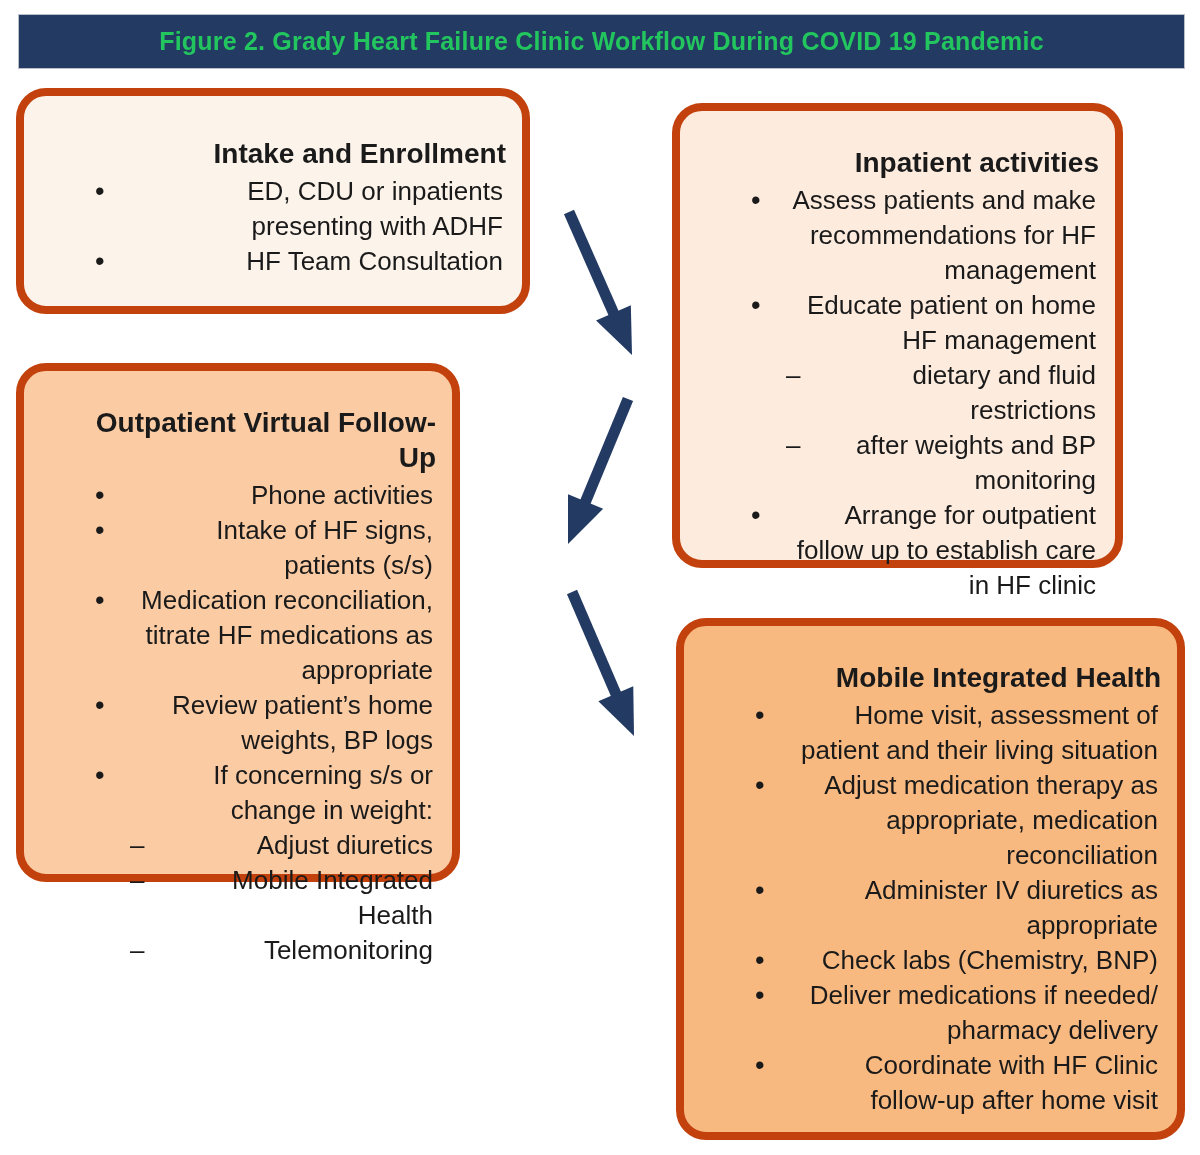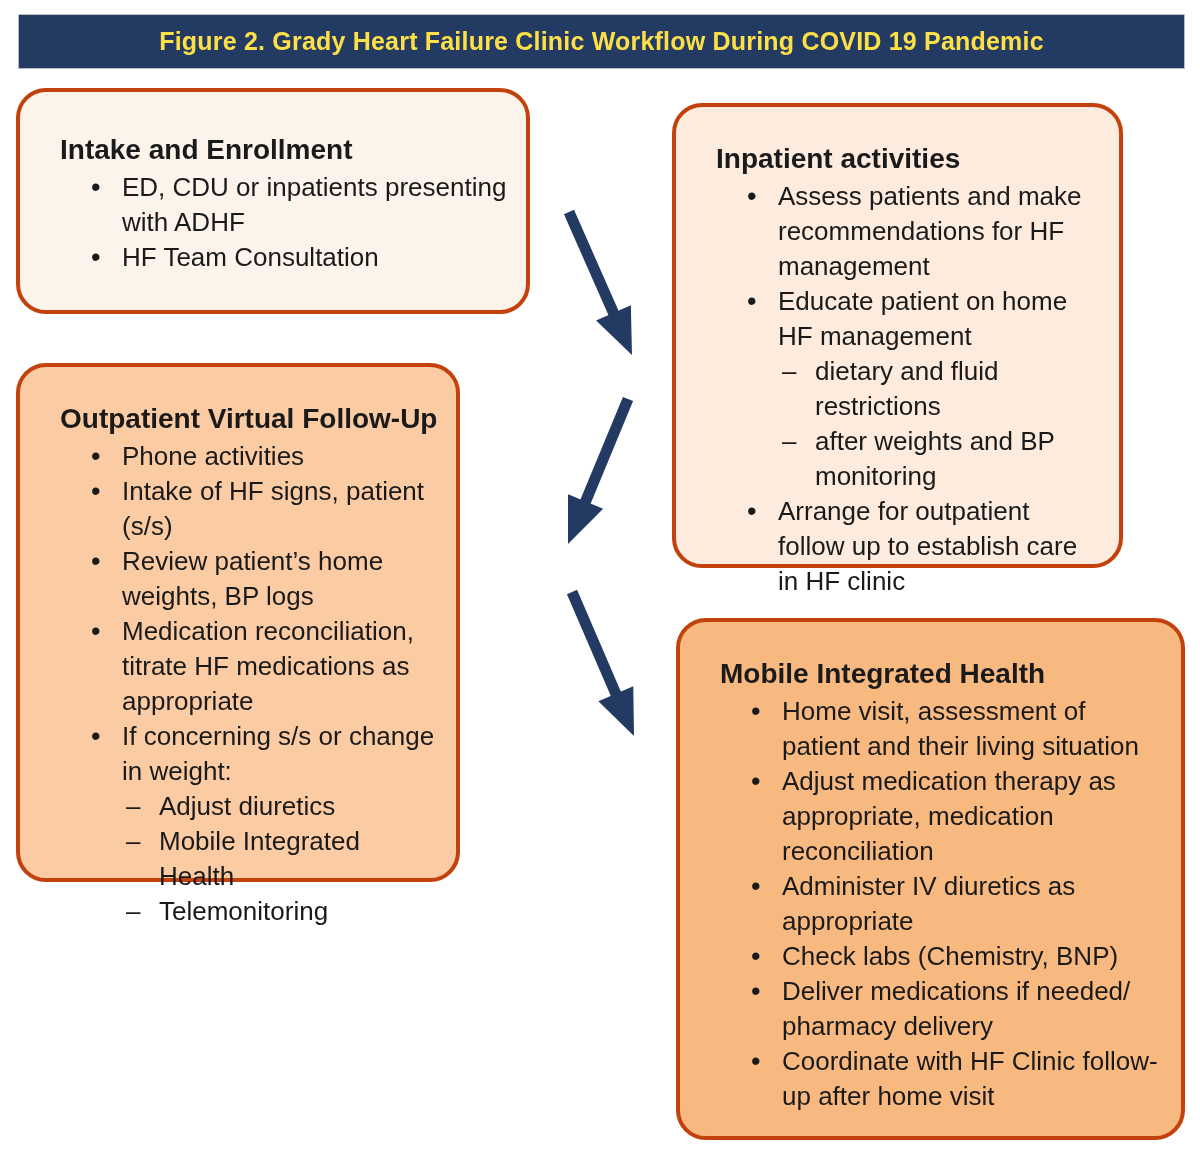--- a/index.html
+++ b/index.html
@@ -4,25 +4,25 @@
 <style>
   html,body{margin:0;padding:0;}
   body{
     width:1200px;height:1155px;position:relative;background:#ffffff;
     font-family:"Liberation Sans", sans-serif;color:#1a1a1a;overflow:hidden;
   }
   .banner{
     position:absolute;left:18px;top:14px;width:1165px;height:53px;
     background:#233A63;border:1px solid #b9bec9;
     display:flex;align-items:center;justify-content:center;
-    color:#fde047;font-weight:bold;font-size:25px;letter-spacing:.2px;
+    color:#22c55e;font-weight:bold;font-size:25px;letter-spacing:.2px;
   }
   .box{
     position:absolute;box-sizing:border-box;
-    border:4px solid #c2410c;border-radius:30px;
+    border:8px solid #c2410c;border-radius:30px;text-align:right;
   }
   .box-inner{padding:34px 16px 20px 40px;}
   .box h2{margin:0;font-size:28px;line-height:35px;font-weight:bold;}
   .box ul{list-style:none;margin:3px;padding:0 0 0 26px;font-size:26px;line-height:35px;}
   .box li{position:relative;padding-left:33px;}
   .box li.bullet::before{content:"\2022";position:absolute;left:2px;top:-1px;font-size:1.05em;}
   .box li.dash{margin-left:37px;}
   .box li.dash::before{content:"\2013";position:absolute;left:0;}
   #box-intake    {left:16px; top:88px;  width:514px;height:226px;background:#FCF3EB;}
   #box-inpatient {left:672px;top:103px; width:451px;height:465px;background:#FDEBDE;}
@@ -59,23 +59,23 @@
       <li class="bullet">Arrange for outpatient follow up to establish care in HF clinic</li>
     </ul>
   </div>
 </div>
 
 <div class="box" id="box-outpatient">
   <div class="box-inner">
     <h2>Outpatient Virtual Follow-Up</h2>
     <ul>
       <li class="bullet">Phone activities</li>
-      <li class="bullet">Intake of HF signs, patient (s/s)</li>
+      <li class="bullet">Intake of HF signs, patients (s/s)</li>
+      <li class="bullet">Medication reconciliation, titrate HF medications as appropriate</li>
       <li class="bullet">Review patient’s home weights, BP logs</li>
-      <li class="bullet">Medication reconciliation, titrate HF medications as appropriate</li>
       <li class="bullet">If concerning s/s or change in weight:</li>
       <li class="dash">Adjust diuretics</li>
       <li class="dash">Mobile Integrated Health</li>
       <li class="dash">Telemonitoring</li>
     </ul>
   </div>
 </div>
 
 <div class="box" id="box-mobile">
   <div class="box-inner">

